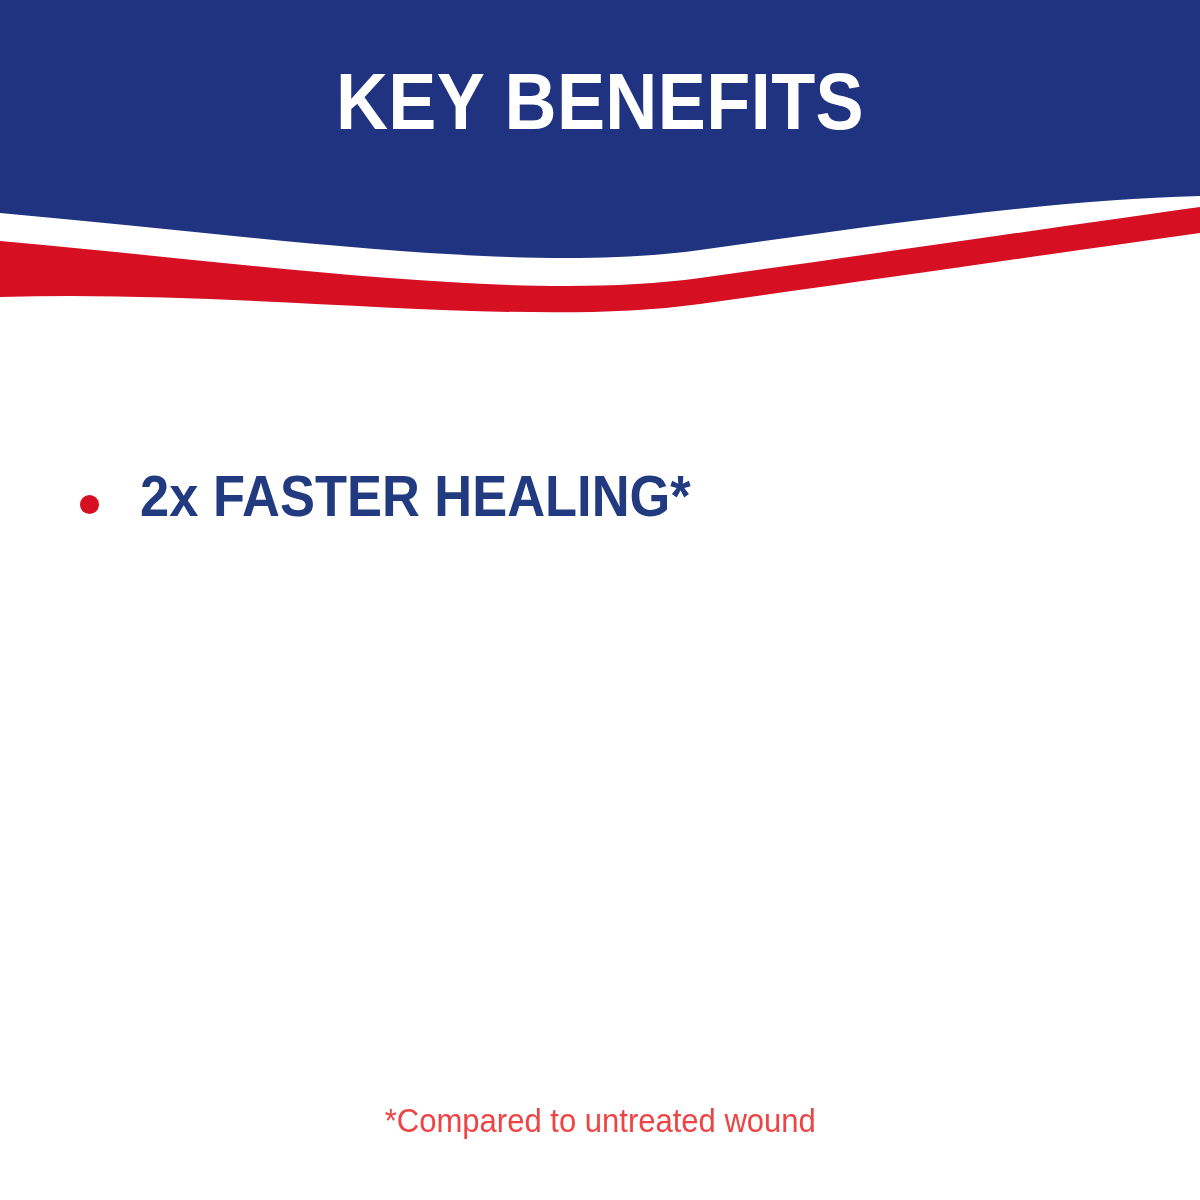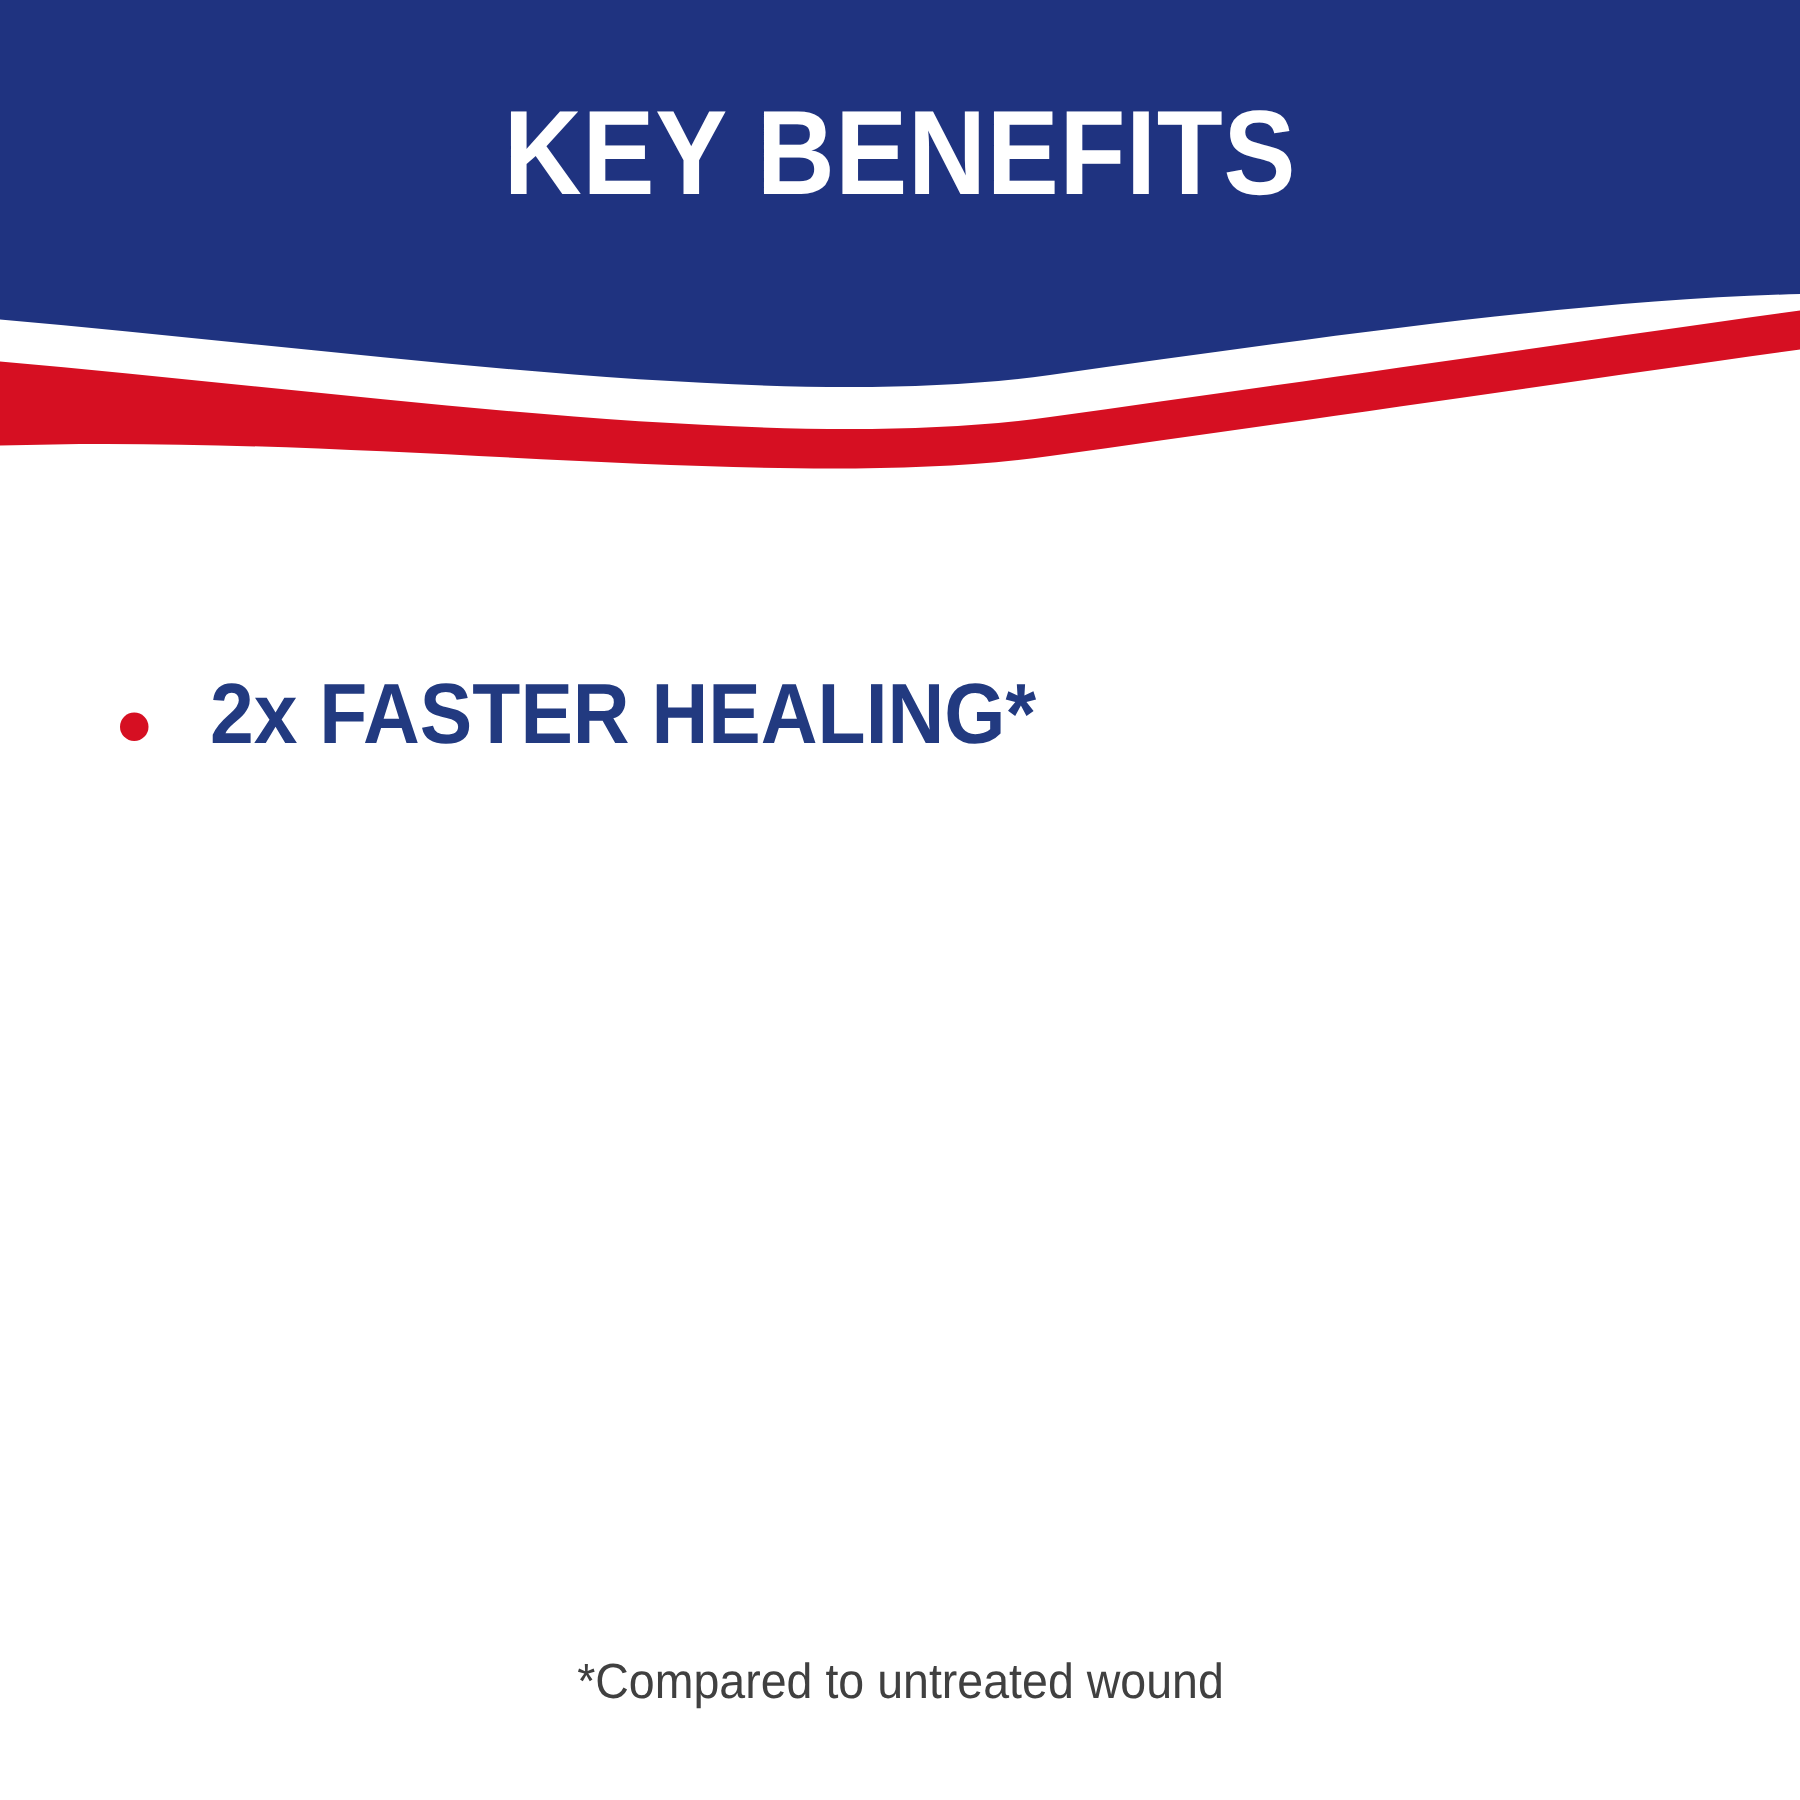--- a/index.html
+++ b/index.html
@@ -91,32 +91,32 @@
     width: 108.7%;
   }
   .benefit-strong {
     font-weight: bold;
   }
   .benefit-rest {
     font-weight: normal;
   }
 
   
-  #benefit-0 { margin-bottom: 38px; }
+  #benefit-0 { margin-bottom: 38px; margin-top: 20px; }
   #benefit-1 { margin-bottom: 38px; }
   #benefit-2 { margin-bottom: 38px; }
 
   
   #footnote {
     position: absolute;
     top: 1101px;
     left: 0;
     width: 1200px;
     text-align: center;
-    color: #404040;
+    color: #ef4444;
     font-family: "Liberation Sans Narrow", "Liberation Sans", "DejaVu Sans", sans-serif;
     font-weight: normal;
     font-size: 33px;
     line-height: 1.2;
     white-space: nowrap;
   }
   #footnote-inner {
     display: inline-block;
     transform: scaleX(0.94);
     transform-origin: 50% 50%;

